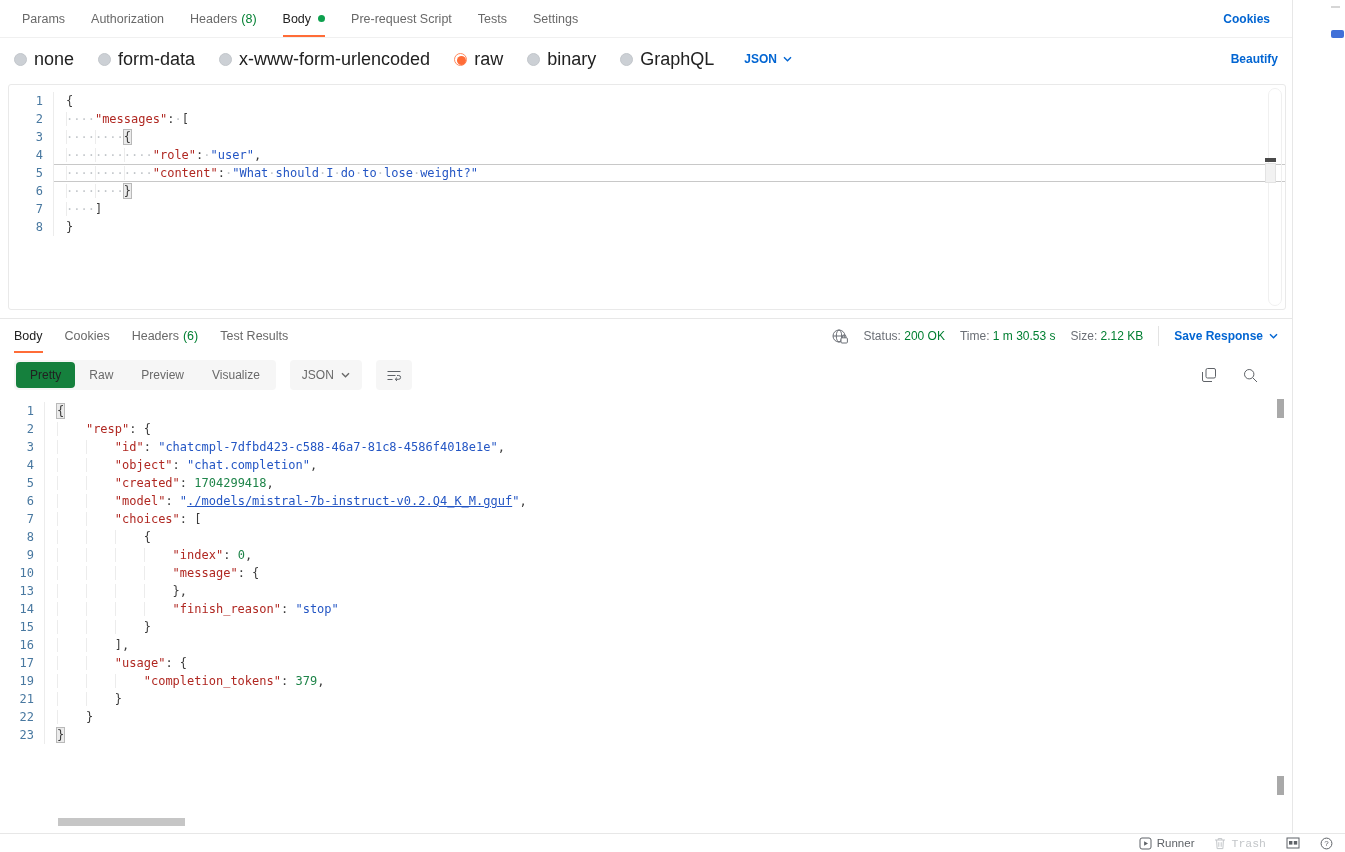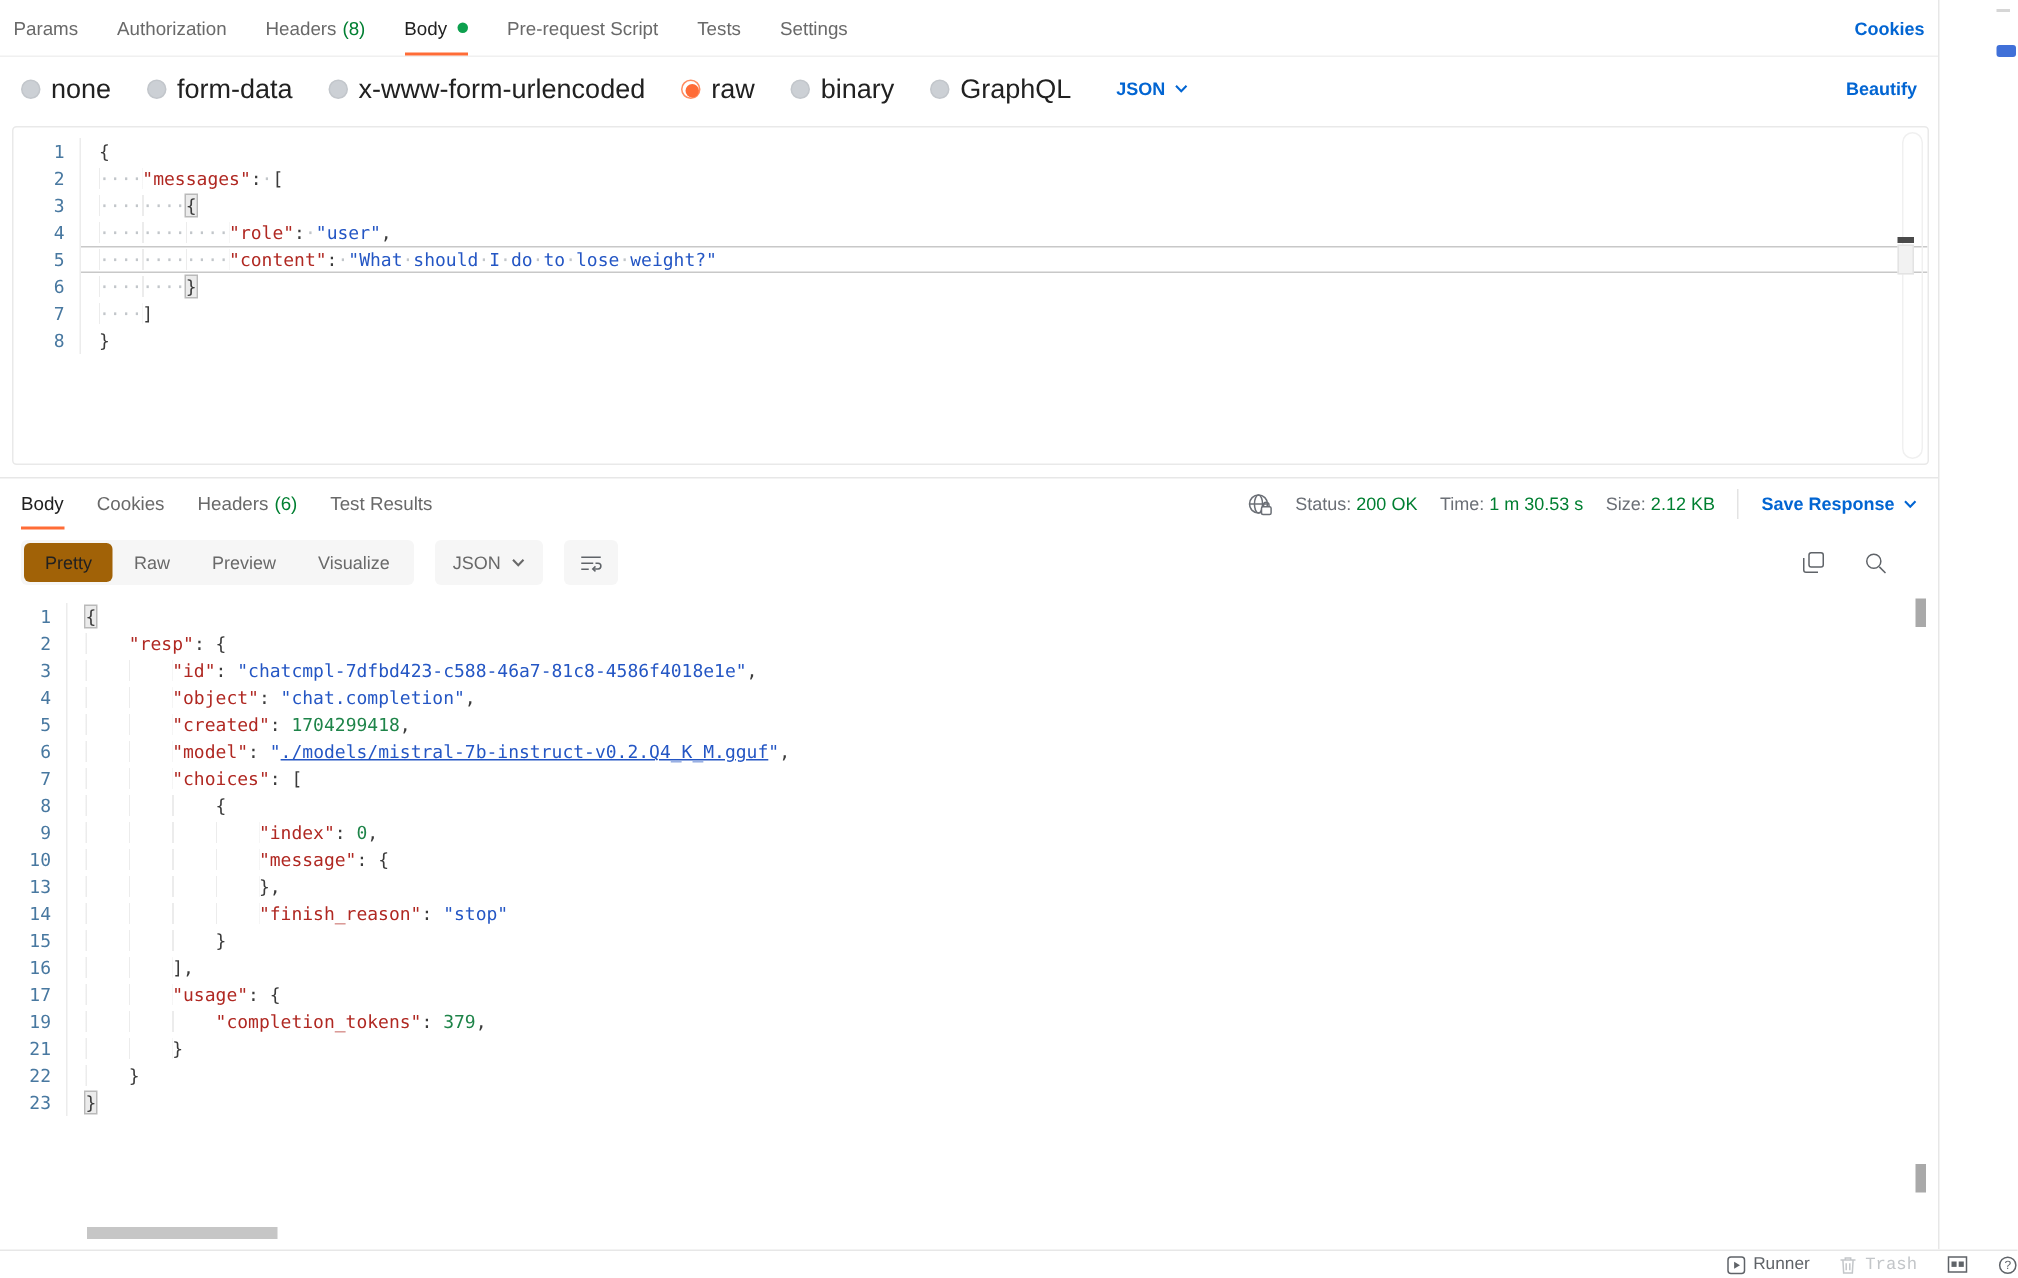--- a/index.html
+++ b/index.html
@@ -1,21 +1,21 @@
 <!DOCTYPE html>
 <html><head>
 <meta charset="utf-8">
 <style>
   * { margin:0; padding:0; box-sizing:border-box; }
   html,body { width:1345px; height:852px; overflow:hidden; background:#fff;
               font-family:"Liberation Sans","DejaVu Sans",sans-serif; color:#212121; }
   .main { position:absolute; left:0; top:0; width:1293px; height:833px; border-right:1px solid #e7e7e7; background:#fff; }
 
   
-  .req-tabs { height:38px; display:flex; align-items:stretch; padding:0 9px; border-bottom:1px solid #f0f0f0; }
+  .req-tabs { height:38px; display:flex; align-items:stretch; padding:0 22px; border-bottom:1px solid #f0f0f0; }
   .tab { display:flex; align-items:center; margin-right:26px; font-size:12.5px; color:#696969; cursor:pointer; position:relative; }
   .tab.active { color:#212121; box-shadow: inset 0 -2px 0 #ff6c37; }
   .tab .count { color:#007f31; margin-left:4px; }
   .tab .dot { width:7px; height:7px; border-radius:50%; background:#0da04e; margin-left:7px; }
   .right-link { margin-left:auto; display:flex; align-items:center; font-size:12px; font-weight:700; color:#0265d2; cursor:pointer; }
 
   
   .body-type-row { height:42px; display:flex; align-items:center; padding:0 14px; }
   .radio-opt { display:flex; align-items:center; margin-right:24px; font-size:18px; color:#212121; cursor:pointer; }
   .radio-circle { width:13px; height:13px; border-radius:50%; background:#ccd0d5; border:1px solid #c2c6cb; margin-right:7px; position:relative; }
@@ -48,33 +48,33 @@
   .resp-tabs { height:34px; display:flex; align-items:stretch; padding:0 14px; }
   .resp-tabs .tab { margin-right:22px; }
   .resp-meta { margin-left:auto; display:flex; align-items:center; gap:15px; font-size:12px; color:#6b6f76; }
   .meta-val { color:#007f31; }
   .meta-divider { width:1px; height:20px; background:#e3e3e3; }
   .save-resp { display:flex; align-items:center; gap:6px; font-size:12px; font-weight:700; color:#0265d2; cursor:pointer; }
 
   .resp-toolbar { height:44px; display:flex; align-items:center; padding:0 14px; }
   .seg-ctl { display:flex; background:#f6f6f6; border-radius:4px; padding:2px; height:30px; align-items:stretch; }
   .seg-item { display:flex; align-items:center; padding:0 14px; font-size:12px; color:#696969; border-radius:4px; cursor:pointer; }
-  .seg-item.active { background:#a16207; color:#212121; }
+  .seg-item.active { background:#15803d; color:#212121; }
   .tool-box { display:flex; align-items:center; gap:7px; background:#f6f6f6; border-radius:4px; height:30px; padding:0 12px; margin-left:14px; font-size:12px; color:#696969; cursor:pointer; }
   .toolbar-icons { margin-left:auto; display:flex; align-items:center; gap:26px; padding-right:20px; }
   .icon-btn { cursor:pointer; display:flex; align-items:center; }
 
   .resp-editor { position:absolute; top:78px; left:0; right:0; bottom:18px; padding-top:5px; overflow:hidden; background:#fff; }
   .v-mark-top { position:absolute; right:8px; top:80px; width:7px; height:19px; background:#a9a9a9; }
   .v-mark-bottom { position:absolute; right:8px; bottom:38px; width:7px; height:19px; background:#a9a9a9; }
   .h-scrollbar { position:absolute; left:58px; bottom:7px; width:127px; height:8px; background:#c6c6c6; }
 
   
   .footer { position:absolute; left:0; bottom:0; width:1345px; height:19px; border-top:1px solid #e7e7e7; background:#fff;
-            display:flex; align-items:center; justify-content:flex-end; gap:20px; font-size:11.5px; color:#5f6368; }
+            display:flex; align-items:center; justify-content:flex-end; gap:20px; padding-right:12px; font-size:11.5px; color:#5f6368; }
   .footer-item { display:flex; align-items:center; gap:5px; cursor:pointer; }
   .footer-item.disabled { color:#c3c6c9;font-family:Liberation Mono, monospace; }
 
   .page-mark-blue { position:absolute; right:1px; top:30px; width:13px; height:8px; background:#4070d8; border-radius:2px; }
   .page-mark-gray { position:absolute; right:5px; top:6px; width:9px; height:2px; background:#d6d6d6; }
 </style>
 </head>
 <body>
 
 <div class="main">

